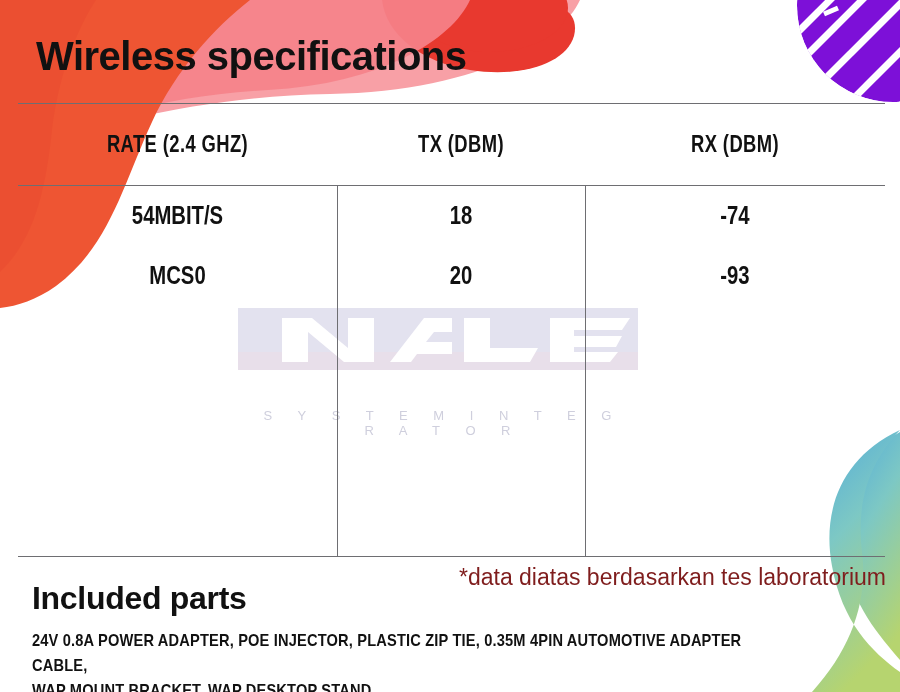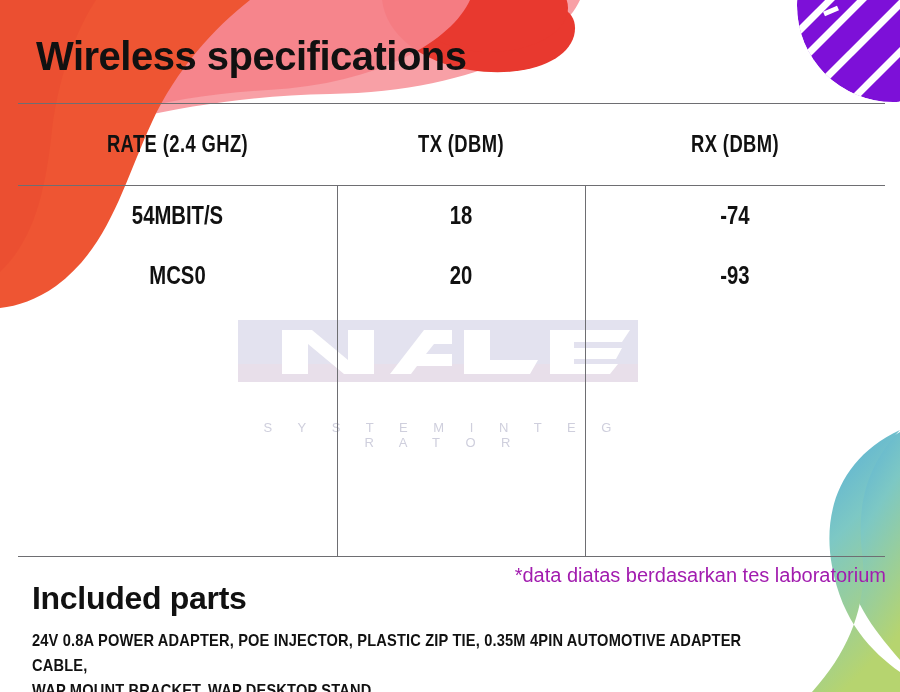--- a/index.html
+++ b/index.html
@@ -11,21 +11,21 @@
     font-family:"Liberation Sans", sans-serif;
   }
 
   
   .deco { position:absolute; inset:0; overflow:hidden; pointer-events:none; z-index:0; }
   .deco svg { position:absolute; top:0; left:0; }
 
   
   .watermark {
     position:absolute;
-    left:238px; top:312px;
+    left:238px; top:300px;
     width:400px; height:100px;
     z-index:1;
     opacity:1;
     pointer-events:none;
   }
   .wm-sub {
     font-family:"Liberation Sans", sans-serif;
     font-size:13px;
     letter-spacing:11px;
     color:#cfcfdd;
@@ -106,22 +106,22 @@
     color:#111111;
     text-align:center;
     vertical-align:middle;
     transform:scaleX(0.78);
     white-space:nowrap;
   }
 
   .note {
     position:absolute;
     right:14px; top:564px;
-    font-size:20px;
-    color:#a21caf;
+    font-size:23px;
+    color:#7f1d1d;
     font-family:"Liberation Sans", sans-serif;
     white-space:nowrap;
   }
 
   .parts-title {
     position:absolute;
     left:32px; top:580px;
     font-size:32px;
     font-weight:bold;
     letter-spacing:-0.3px;

